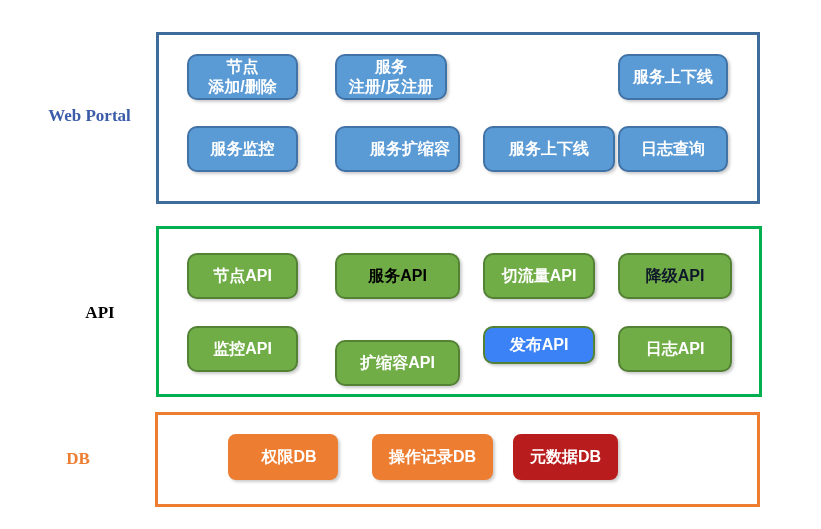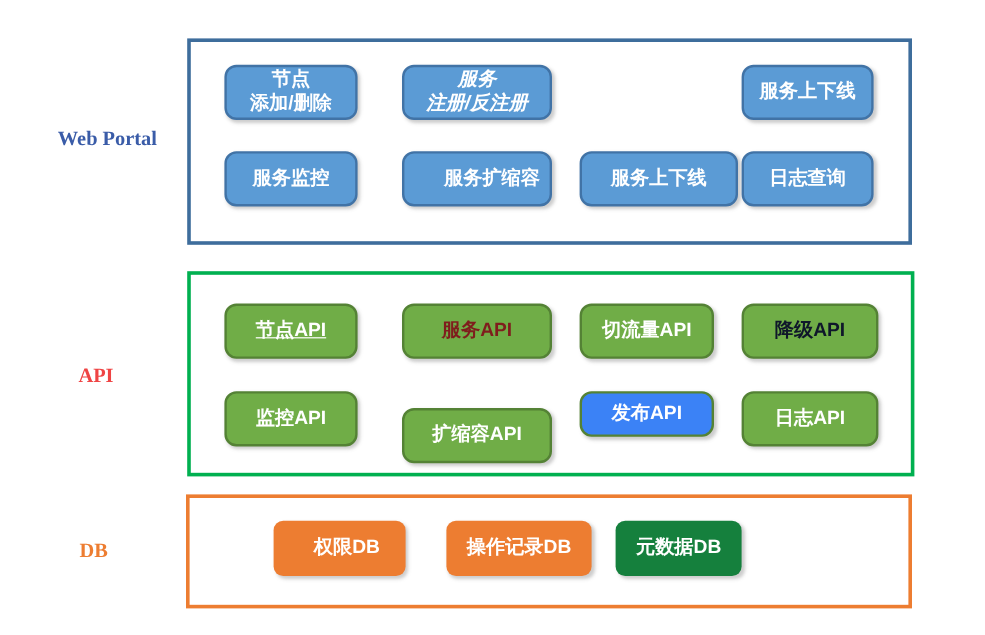--- a/index.html
+++ b/index.html
@@ -44,40 +44,40 @@
     border-radius: 10px;
     box-shadow: 2px 2px 3px rgba(110,110,110,0.35);
   }
 </style>
 </head>
 <body>
 
 <div class="canvas" id="canvas">
 
   <div class="layer-label" id="label-0" style="left: 0px; width: 179px; top: 106px; color: rgb(58, 92, 168);">Web Portal</div>
-  <div class="layer-label" id="label-1" style="left: 0px; width: 160px; top: 303px; color: #ef4444;">API</div>
+  <div class="layer-label" id="label-1" style="left: 0px; width: 160px; top: 303px; color: #000000; padding-left: 20px;">API</div>
   <div class="layer-label" id="label-2" style="left: 0px; width: 156px; top: 449px; color: rgb(237, 125, 49);">DB</div>
 
   <div class="group-box" id="box-0" style="left: 156px; top: 32px; width: 604px; height: 172px; border-color: rgb(62, 109, 156);"></div>
   <div class="group-box" id="box-1" style="left: 156px; top: 226px; width: 606px; height: 171px; border-color: rgb(0, 176, 80);"></div>
   <div class="group-box" id="box-2" style="left: 155px; top: 412px; width: 605px; height: 95px; border-color: rgb(237, 125, 49);"></div>
 
 <div class="diagram-button" style="left: 187px; top: 54px; width: 111px; height: 46px; background: rgb(91, 155, 213); color: rgb(255, 255, 255); border: 2px solid rgb(65, 115, 166);">节点
 添加/删除</div>
-    <div class="diagram-button" style="left: 335px; top: 54px; width: 125px; height: 46px; background: rgb(91, 155, 213); color: rgb(255, 255, 255); border: 2px solid rgb(65, 115, 166); font-style: italic;">服务
+    <div class="diagram-button" style="left: 335px; top: 54px; width: 112px; height: 46px; background: rgb(91, 155, 213); color: rgb(255, 255, 255); border: 2px solid rgb(65, 115, 166);">服务
 注册/反注册</div>
     <div class="diagram-button" style="left: 618px; top: 54px; width: 110px; height: 46px; background: rgb(91, 155, 213); color: rgb(255, 255, 255); border: 2px solid rgb(65, 115, 166);">服务上下线</div>
     <div class="diagram-button" style="left: 187px; top: 126px; width: 111px; height: 46px; background: rgb(91, 155, 213); color: rgb(255, 255, 255); border: 2px solid rgb(65, 115, 166);">服务监控</div>
     <div class="diagram-button" style="left: 335px; top: 126px; width: 125px; height: 46px; background: rgb(91, 155, 213); color: rgb(255, 255, 255); border: 2px solid rgb(65, 115, 166); padding-left: 25px;">服务扩缩容</div>
     <div class="diagram-button" style="left: 483px; top: 126px; width: 132px; height: 46px; background: rgb(91, 155, 213); color: rgb(255, 255, 255); border: 2px solid rgb(65, 115, 166);">服务上下线</div>
     <div class="diagram-button" style="left: 618px; top: 126px; width: 110px; height: 46px; background: rgb(91, 155, 213); color: rgb(255, 255, 255); border: 2px solid rgb(65, 115, 166);">日志查询</div>
-    <div class="diagram-button" style="left: 187px; top: 253px; width: 111px; height: 46px; background: rgb(112, 173, 71); color: rgb(255, 255, 255); border: 2px solid rgb(84, 130, 53); text-decoration: underline;">节点API</div>
-    <div class="diagram-button" style="left: 335px; top: 253px; width: 125px; height: 46px; background: rgb(112, 173, 71); color: #7f1d1d; border: 2px solid rgb(84, 130, 53);">服务API</div>
+    <div class="diagram-button" style="left: 187px; top: 253px; width: 111px; height: 46px; background: rgb(112, 173, 71); color: rgb(255, 255, 255); border: 2px solid rgb(84, 130, 53);">节点API</div>
+    <div class="diagram-button" style="left: 335px; top: 253px; width: 125px; height: 46px; background: rgb(112, 173, 71); color: #000000; border: 2px solid rgb(84, 130, 53);">服务API</div>
     <div class="diagram-button" style="left: 483px; top: 253px; width: 112px; height: 46px; background: rgb(112, 173, 71); color: rgb(255, 255, 255); border: 2px solid rgb(84, 130, 53);">切流量API</div>
     <div class="diagram-button" style="left: 618px; top: 253px; width: 114px; height: 46px; background: rgb(112, 173, 71); color: #0f172a; border: 2px solid rgb(84, 130, 53);">降级API</div>
     <div class="diagram-button" style="left: 187px; top: 326px; width: 111px; height: 46px; background: rgb(112, 173, 71); color: rgb(255, 255, 255); border: 2px solid rgb(84, 130, 53);">监控API</div>
     <div class="diagram-button" style="left: 335px; top: 340px; width: 125px; height: 46px; background: rgb(112, 173, 71); color: rgb(255, 255, 255); border: 2px solid rgb(84, 130, 53);">扩缩容API</div>
     <div class="diagram-button" style="left: 483px; top: 326px; width: 112px; height: 38px; background: #3b82f6; color: rgb(255, 255, 255); border: 2px solid rgb(84, 130, 53);">发布API</div>
     <div class="diagram-button" style="left: 618px; top: 326px; width: 114px; height: 46px; background: rgb(112, 173, 71); color: rgb(255, 255, 255); border: 2px solid rgb(84, 130, 53);">日志API</div>
     <div class="diagram-button" style="left: 228px; top: 434px; width: 110px; height: 46px; background: rgb(237, 125, 49); color: rgb(255, 255, 255); border: none; border-radius: 8px; padding-left: 12px;">权限DB</div>
     <div class="diagram-button" style="left: 372px; top: 434px; width: 121px; height: 46px; background: rgb(237, 125, 49); color: rgb(255, 255, 255); border: none; border-radius: 8px;">操作记录DB</div>
-    <div class="diagram-button" style="left: 513px; top: 434px; width: 105px; height: 46px; background: #15803d; color: rgb(255, 255, 255); border: none; border-radius: 8px;">元数据DB</div>
+    <div class="diagram-button" style="left: 513px; top: 434px; width: 105px; height: 46px; background: #b91c1c; color: rgb(255, 255, 255); border: none; border-radius: 8px;">元数据DB</div>
   </div>
 
 </body></html>

